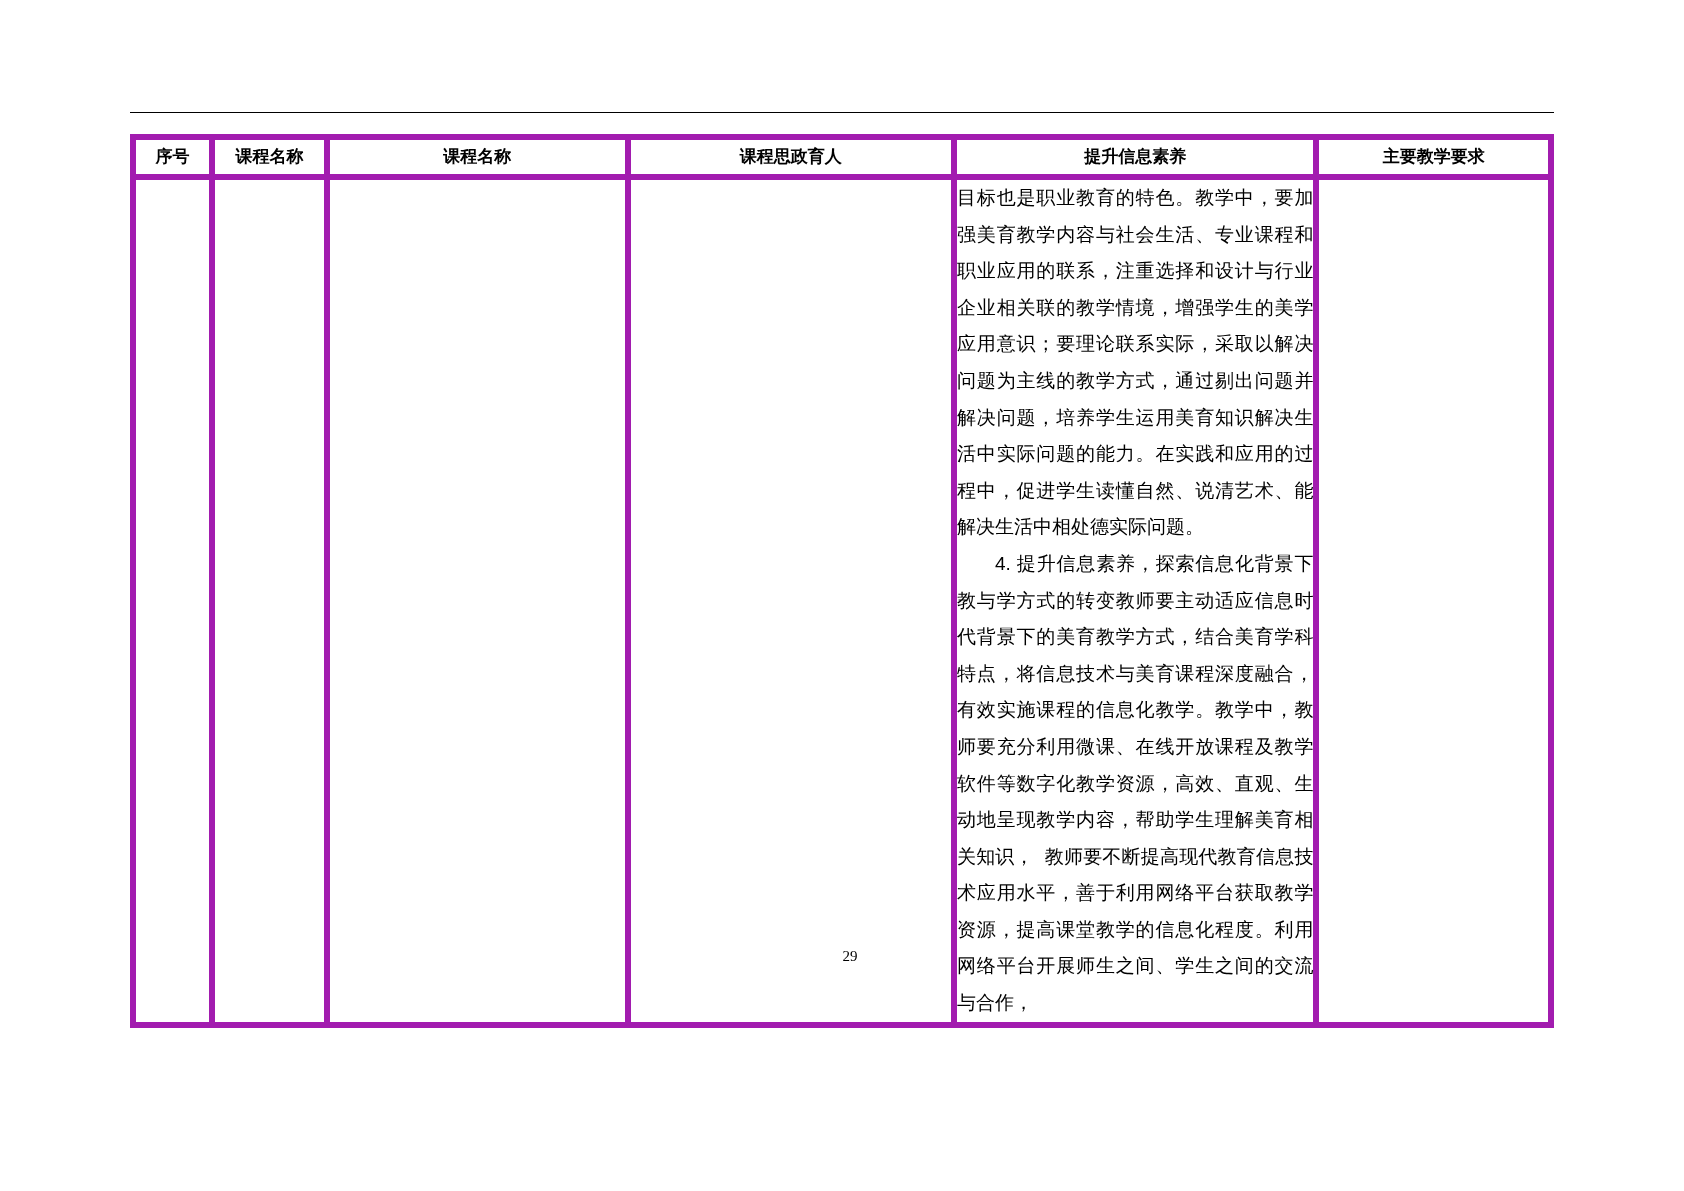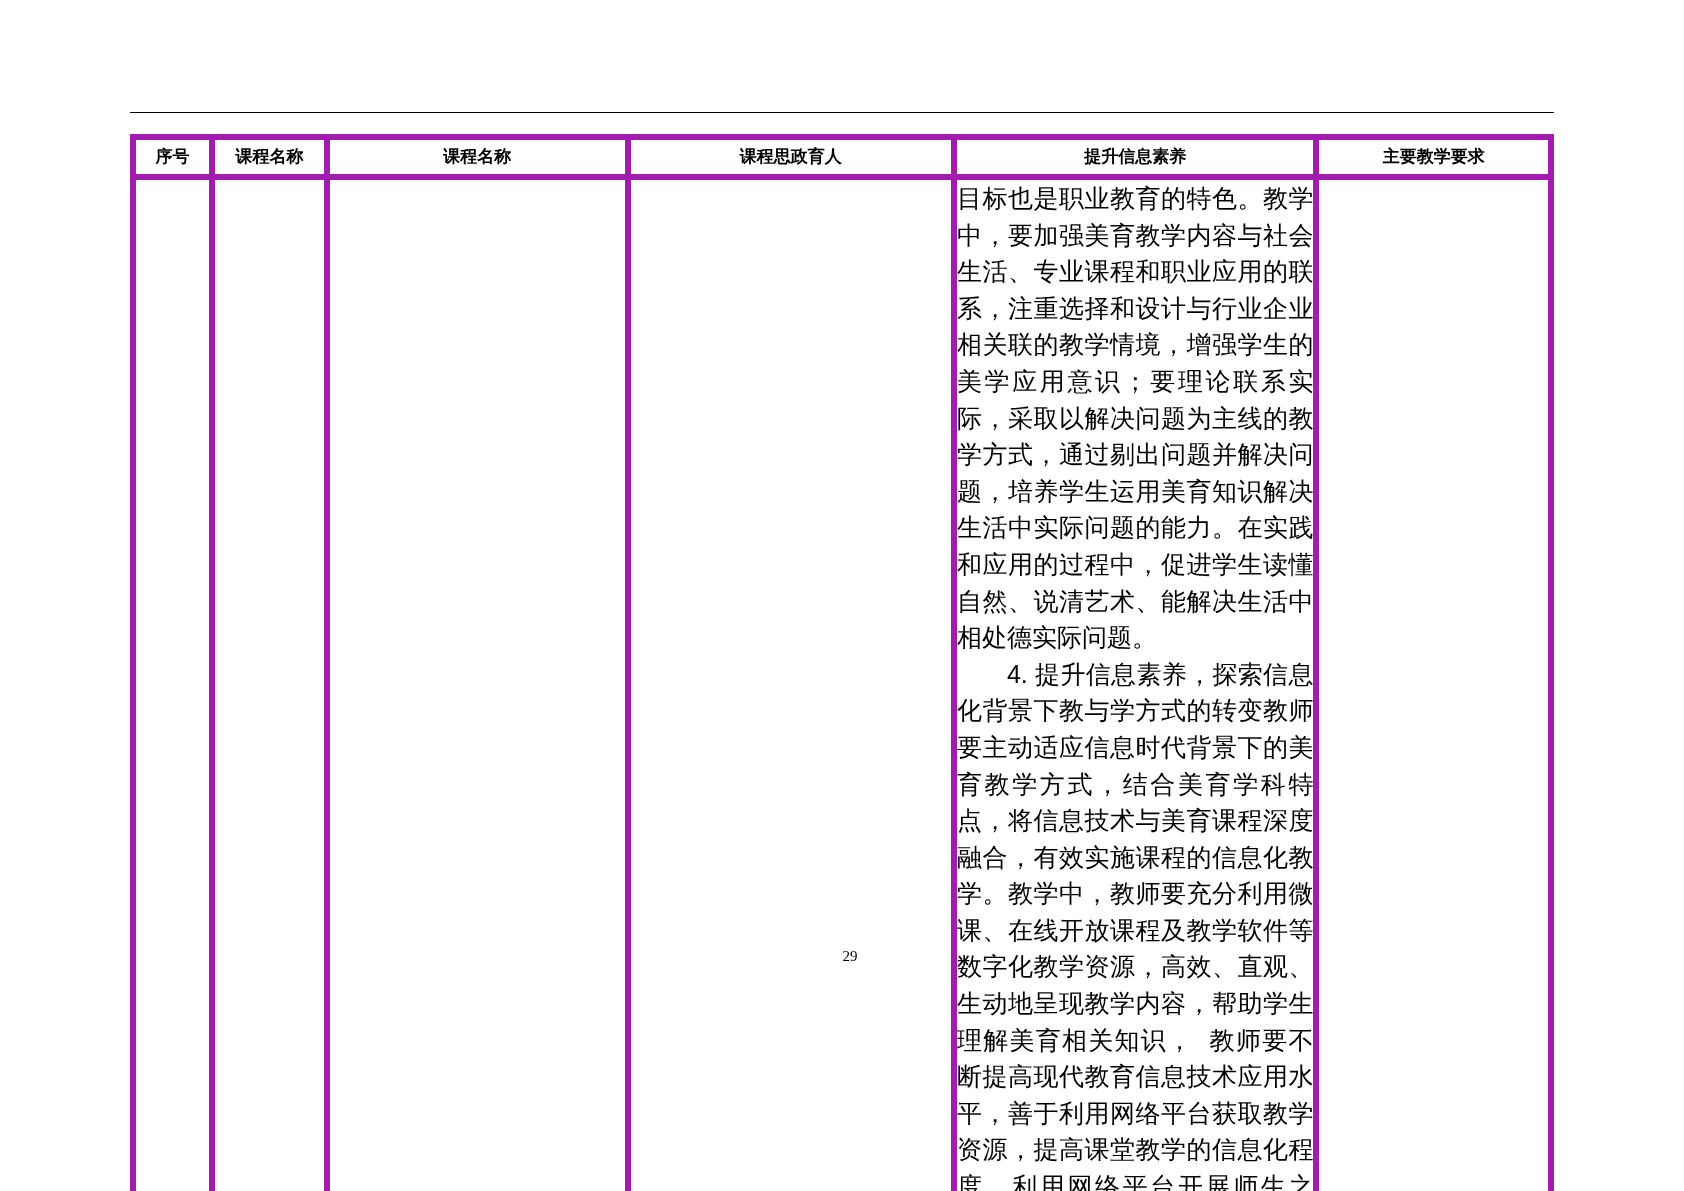--- a/index.html
+++ b/index.html
@@ -59,21 +59,21 @@
   .col-require { width: 334px; }
   .col-ideology { width: 214px; }
 
   .body-row td {
     height: 766px;
   }
   .require-cell {
     padding: 6px 12px 0 12px;
   }
   .require-para {
-    font-size: 25px;
+    font-size: 19px;
     line-height: 36.6px;
     text-align: justify;
     text-justify: inter-ideograph;
     margin: 0;
     font-family: "Liberation Sans", "DejaVu Sans", sans-serif;
     letter-spacing: 0px;
     white-space: pre-wrap;
   }
   .require-para.indent {
     text-indent: 2em;

